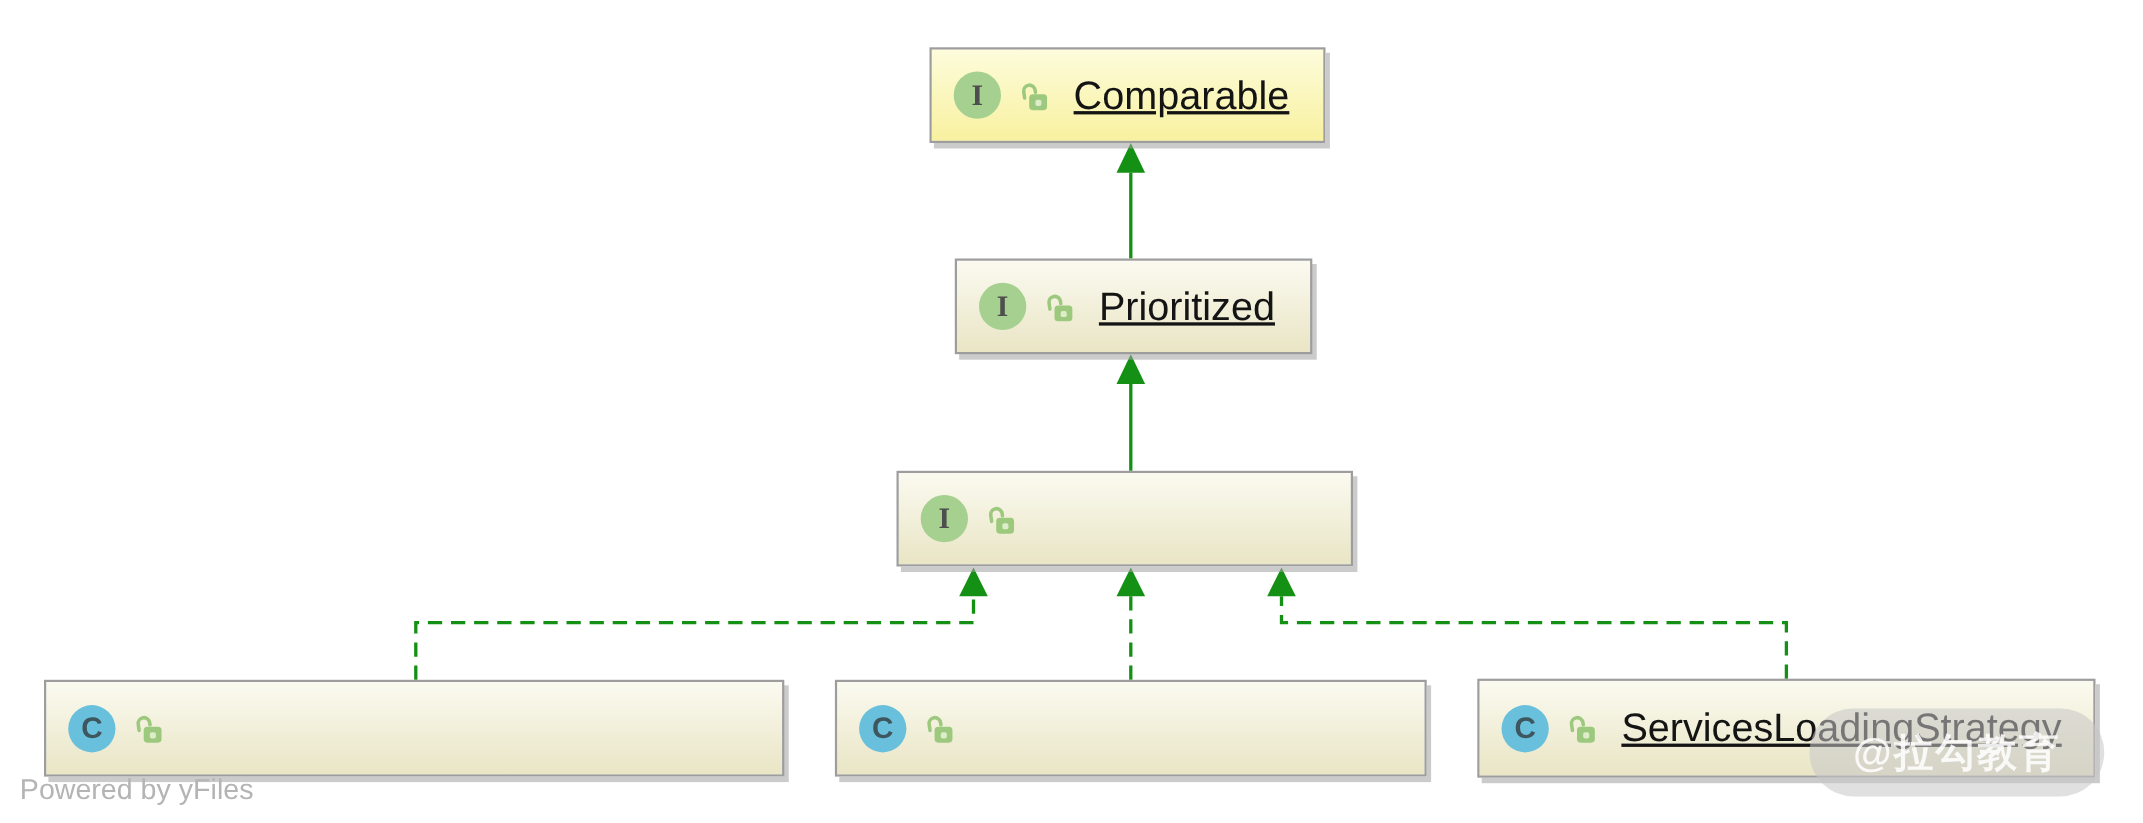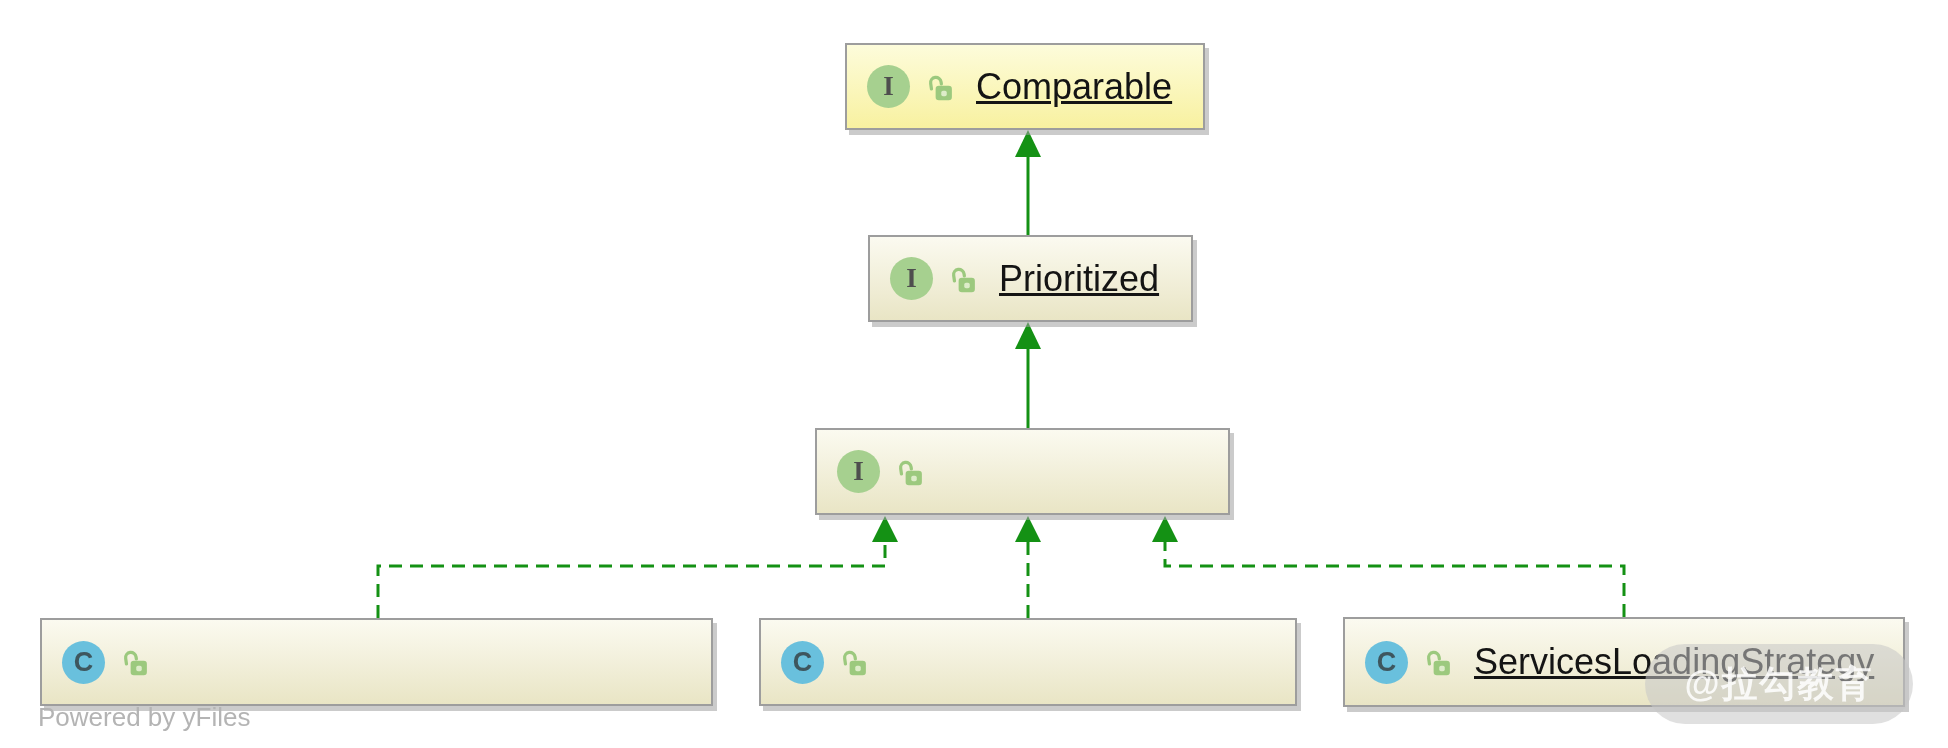--- a/index.html
+++ b/index.html
@@ -68,21 +68,20 @@
     color: #141414;
     white-space: nowrap;
     text-decoration: underline;
   }
   .footer {
     position: absolute;
     left: 18px;
     top: 702px;
     font-size: 26px;
     color: var(--footer-gray, #b4b4b4);
-    margin-left: 20px;
   }
   .watermark {
     position: absolute;
     left: 1645px;
     top: 644px;
     width: 268px;
     height: 80px;
     border-radius: 40px;
     background: rgba(198, 198, 198, 0.55);
     display: flex;

